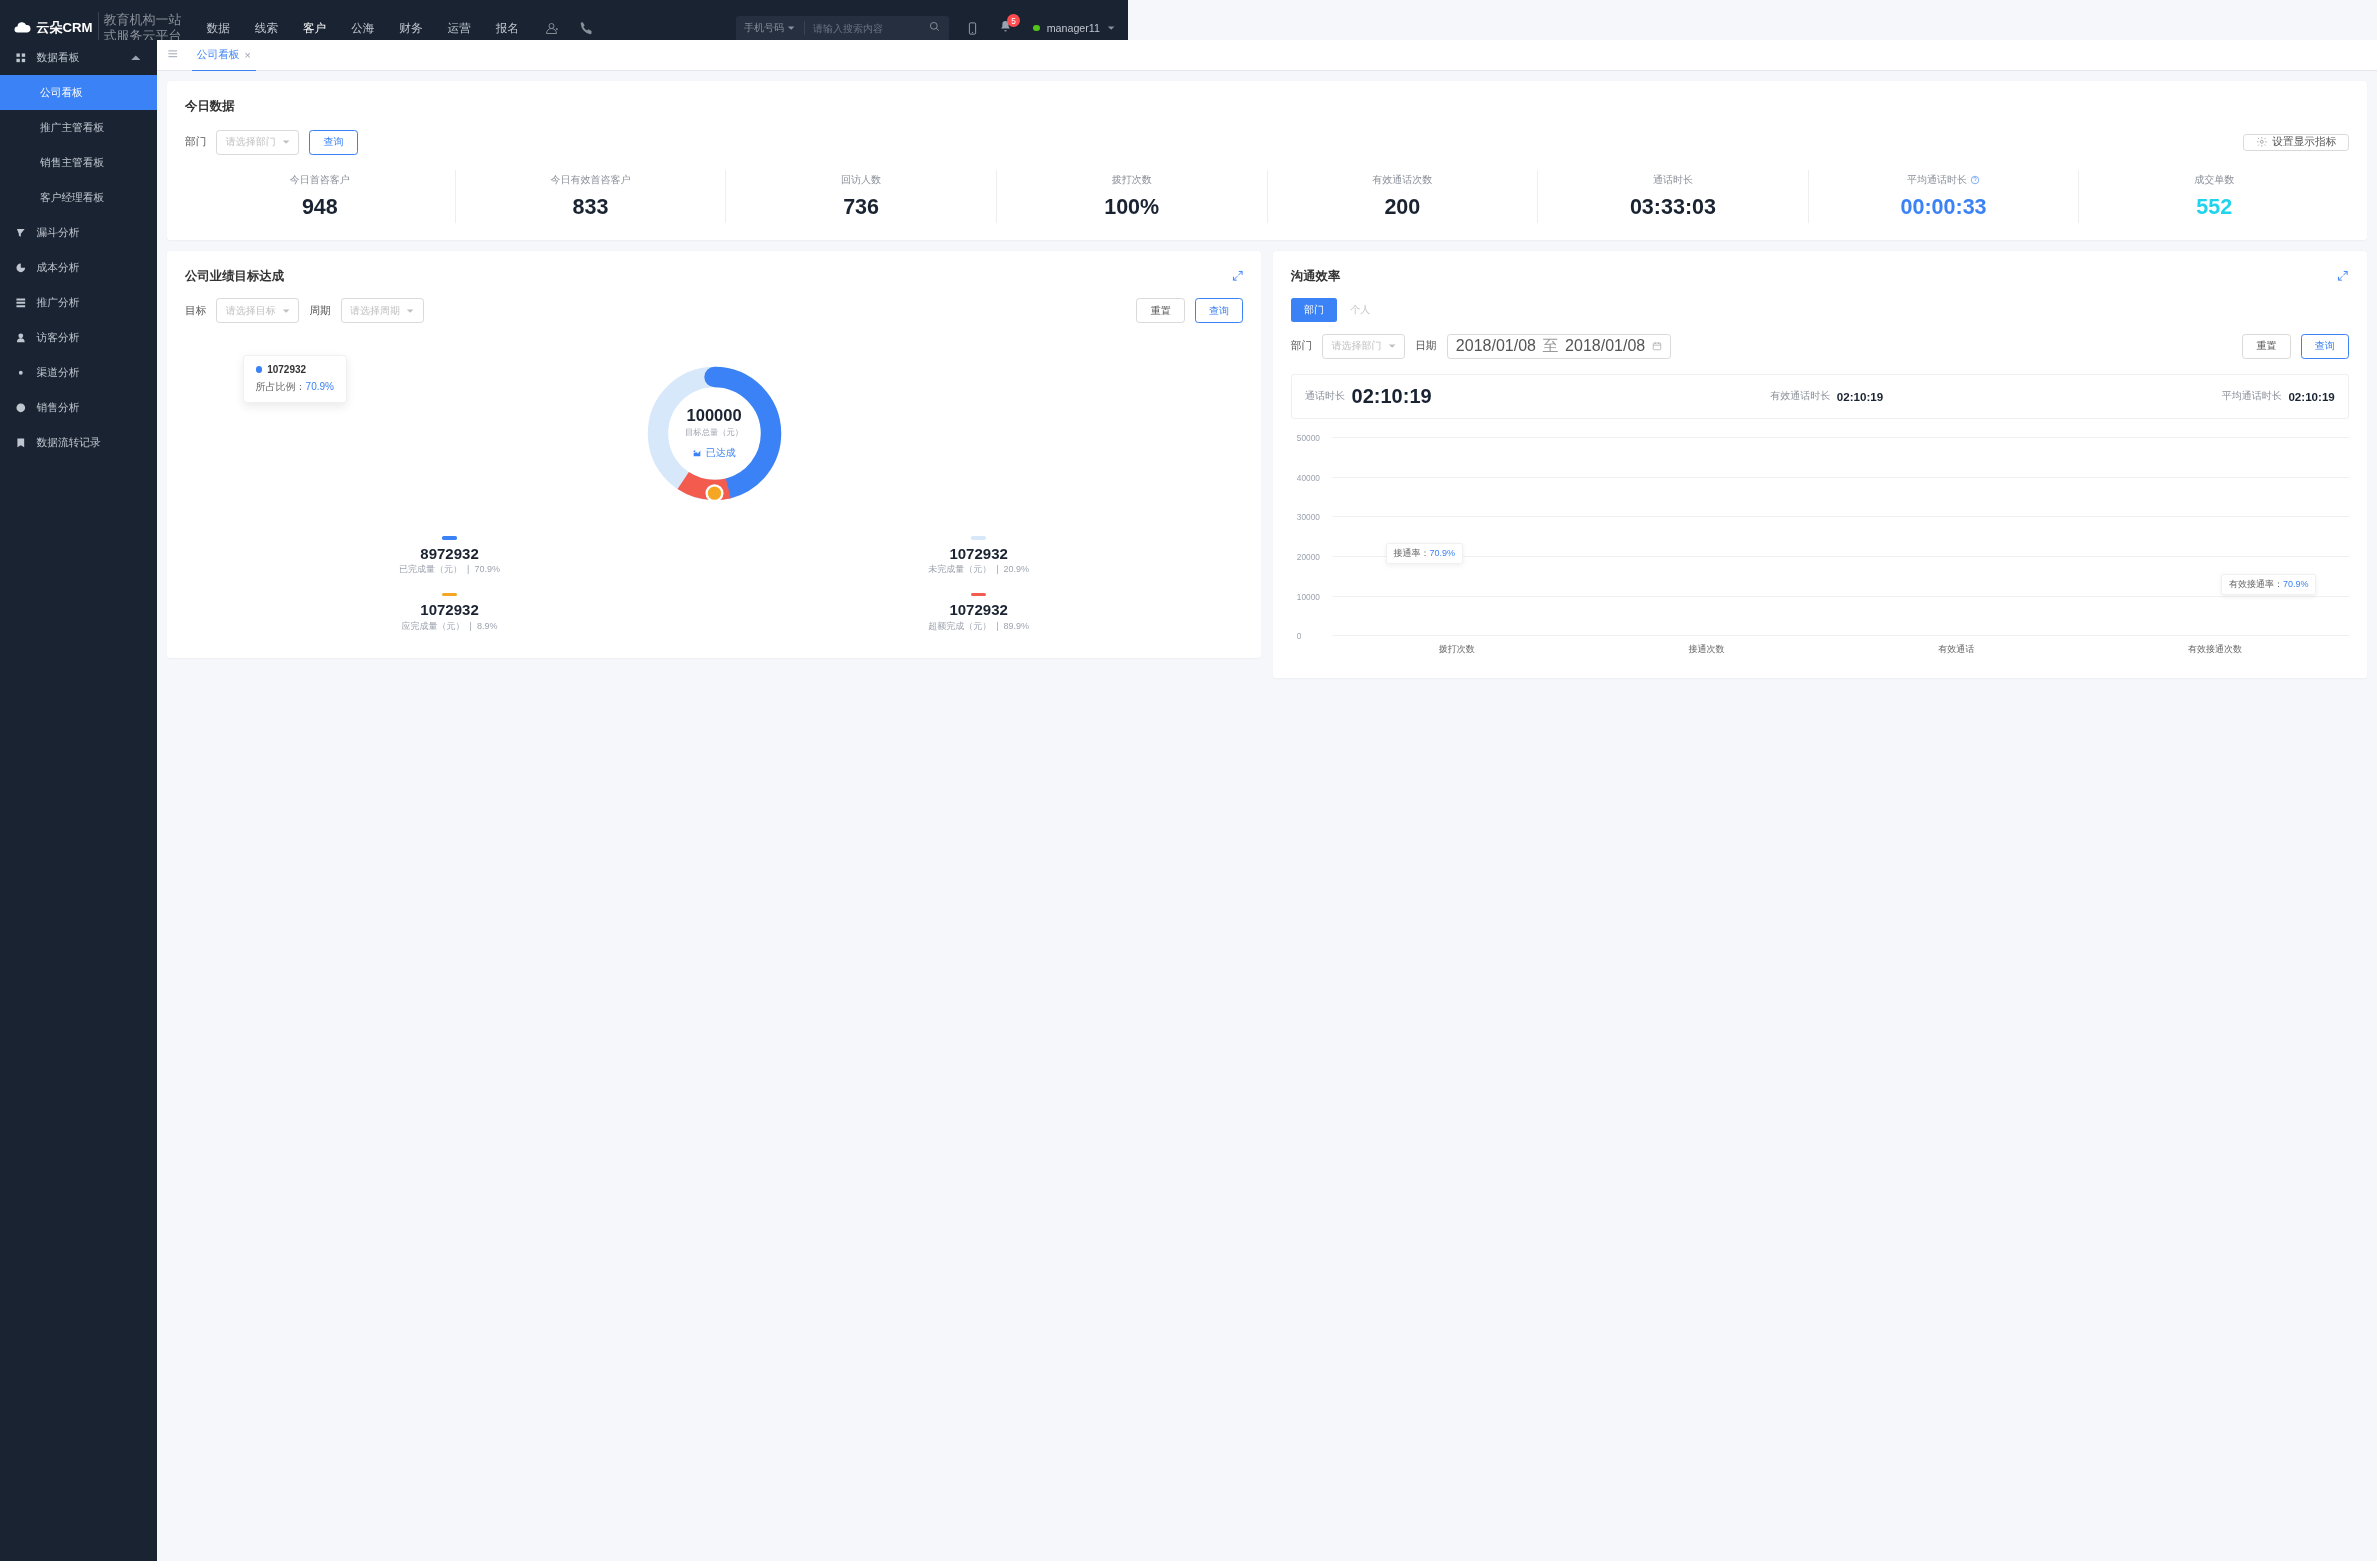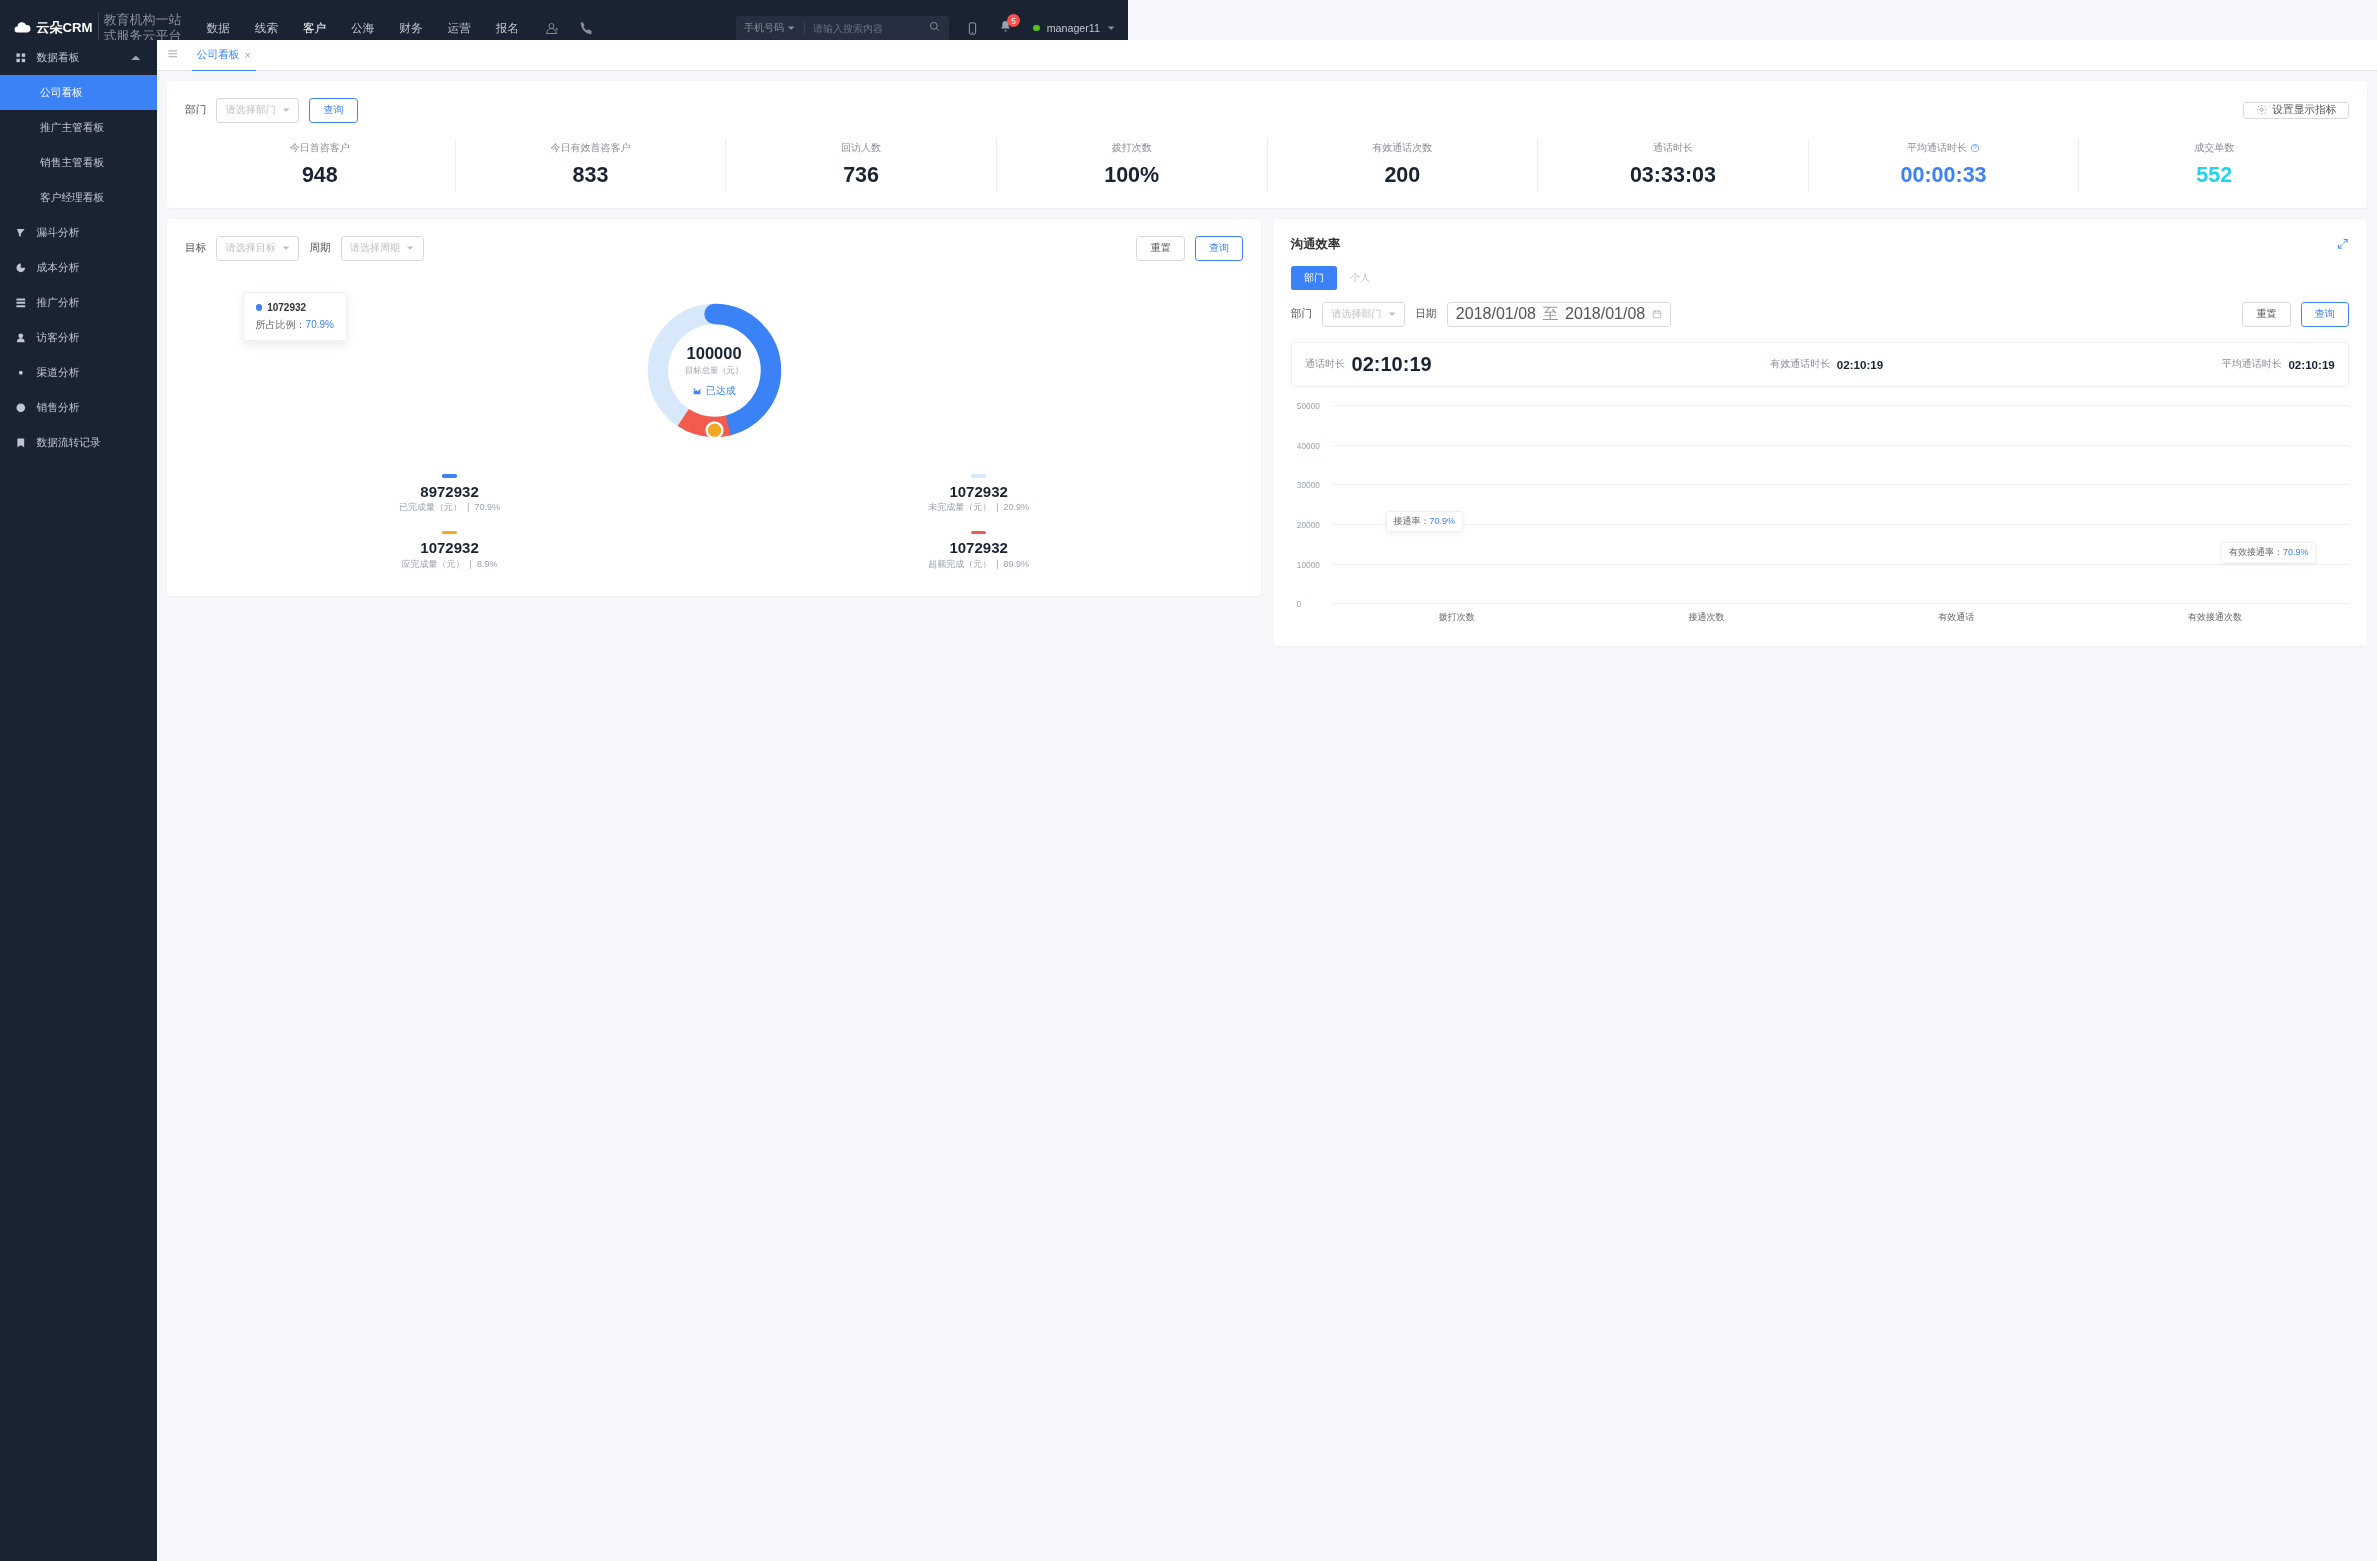--- a/index.html
+++ b/index.html
@@ -249,20 +249,21 @@
     </span>
     <div class="tab">
       <span>公司看板</span>
       <span class="tab-close">×</span>
     </div>
   </div>
 
   <div class="content">
 
     <div class="card">
+      <div class="card-title">今日数据</div>
       <div class="filter-row">
         <span class="filter-label">部门</span>
         <div class="select">
           <span>请选择部门</span>
           <svg class="caret" viewBox="0 0 10 10">
               <path d="M1 3l4 4 4-4z" fill="#bfbfbf"></path>
             </svg>
         </div>
         <button class="btn primary">查询</button>
         <div class="settings-btn">
@@ -309,20 +310,28 @@
             <div class="metric-label">成交单数</div>
             <div class="metric-value cyan">552</div>
           </div>
         </div>
     </div>
 
     <div class="row">
 
       <div class="col">
         <div class="card">
+          <div class="card-header">
+            <div class="card-title" style="margin:0">公司业绩目标达成</div>
+            <span class="expand-icon">
+              <svg width="11.6" height="11.6" viewBox="0 0 24 24" fill="none" stroke="#3b82f6" stroke-width="2">
+                  <path d="M14 3h7v7M10 21H3v-7M21 3l-8 8M3 21l8-8"></path>
+                </svg>
+            </span>
+          </div>
           <div class="filter-row">
             <span class="filter-label">目标</span>
             <div class="select">
                 <span>请选择目标</span>
                 <svg class="caret" viewBox="0 0 10 10">
                   <path d="M1 3l4 4 4-4z" fill="#bfbfbf"></path>
                 </svg>
               </div>
             <span class="filter-label">周期</span>
             <div class="select">

